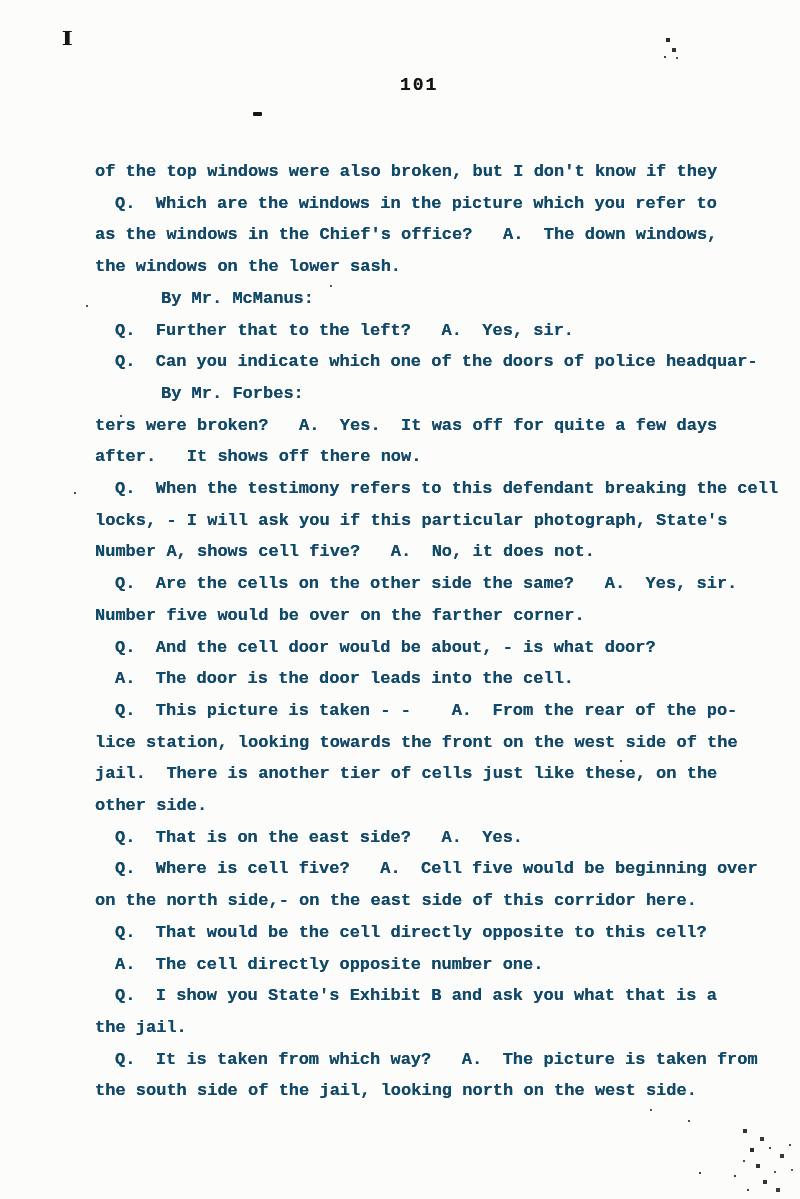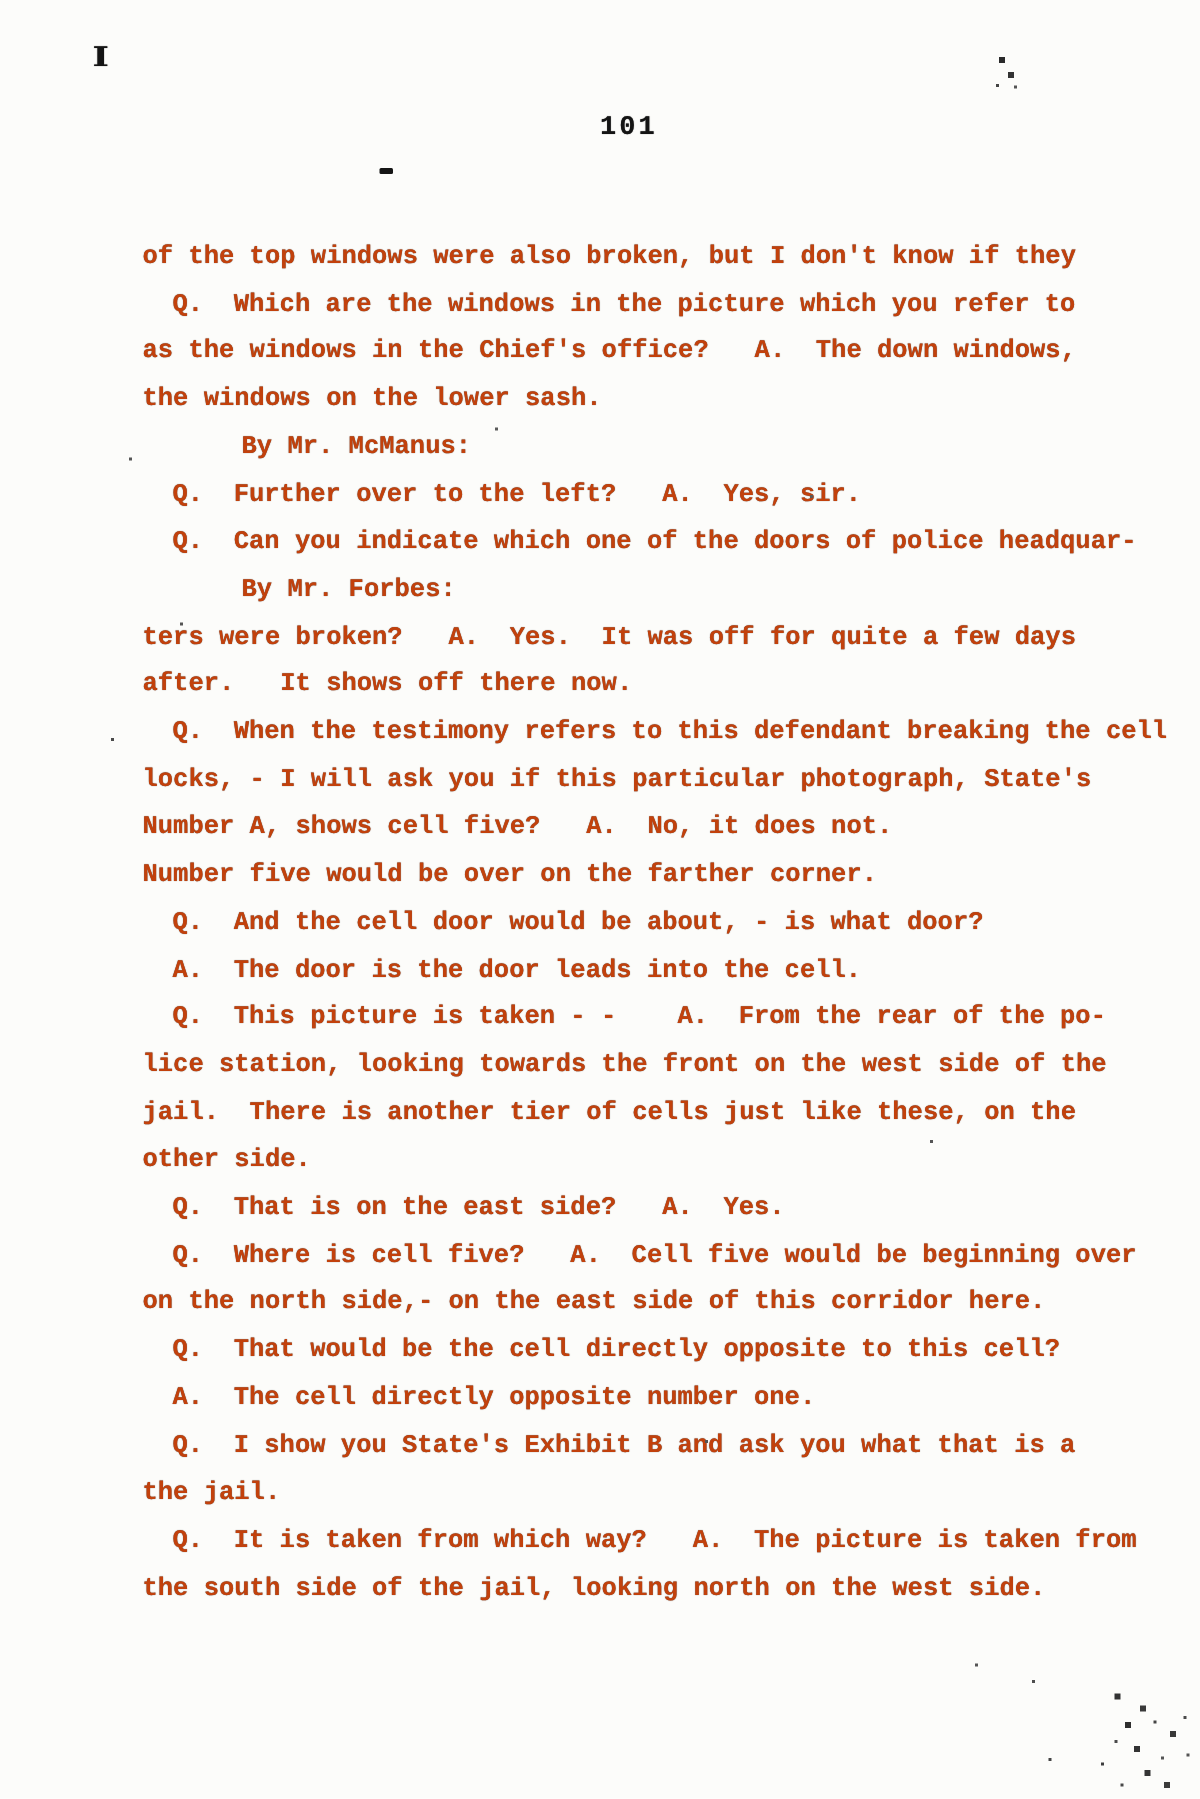--- a/index.html
+++ b/index.html
@@ -113,34 +113,35 @@
 <body>
 
 <div class="page" style="background: rgb(252, 252, 250);">
 
   <div class="margin-mark txt" style="color: rgb(20, 20, 20);">I</div>
 
   <div class="pagenum top txt" style="color: rgb(20, 20, 20);">101</div>
 
   <div class="dash-mark"></div>
 
-  <div class="body-block txt" style="color: #c2410c;">
+  <div class="body-block txt" style="color: #0c4a6e;">
       <div class="line i-flush">of the top windows were also broken, but I don't know if they</div>
       <div class="line i-q">Q.  Which are the windows in the picture which you refer to</div>
       <div class="line i-flush">as the windows in the Chief's office?   A.  The down windows,</div>
       <div class="line i-flush">the windows on the lower sash.</div>
       <div class="line i-by">By Mr. McManus:</div>
-      <div class="line i-q">Q.  Further over to the left?   A.  Yes, sir.</div>
+      <div class="line i-q">Q.  Further that to the left?   A.  Yes, sir.</div>
       <div class="line i-q">Q.  Can you indicate which one of the doors of police headquar-</div>
       <div class="line i-by">By Mr. Forbes:</div>
       <div class="line i-flush">ters were broken?   A.  Yes.  It was off for quite a few days</div>
       <div class="line i-flush">after.   It shows off there now.</div>
       <div class="line i-q">Q.  When the testimony refers to this defendant breaking the cell</div>
       <div class="line i-flush">locks, - I will ask you if this particular photograph, State's</div>
       <div class="line i-flush">Number A, shows cell five?   A.  No, it does not.</div>
+      <div class="line i-q">Q.  Are the cells on the other side the same?   A.  Yes, sir.</div>
       <div class="line i-flush">Number five would be over on the farther corner.</div>
       <div class="line i-q">Q.  And the cell door would be about, - is what door?</div>
       <div class="line i-q">A.  The door is the door leads into the cell.</div>
       <div class="line i-q">Q.  This picture is taken - -    A.  From the rear of the po-</div>
       <div class="line i-flush">lice station, looking towards the front on the west side of the</div>
       <div class="line i-flush">jail.  There is another tier of cells just like these, on the</div>
       <div class="line i-flush">other side.</div>
       <div class="line i-q">Q.  That is on the east side?   A.  Yes.</div>
       <div class="line i-q">Q.  Where is cell five?   A.  Cell five would be beginning over</div>
       <div class="line i-flush">on the north side,- on the east side of this corridor here.</div>

